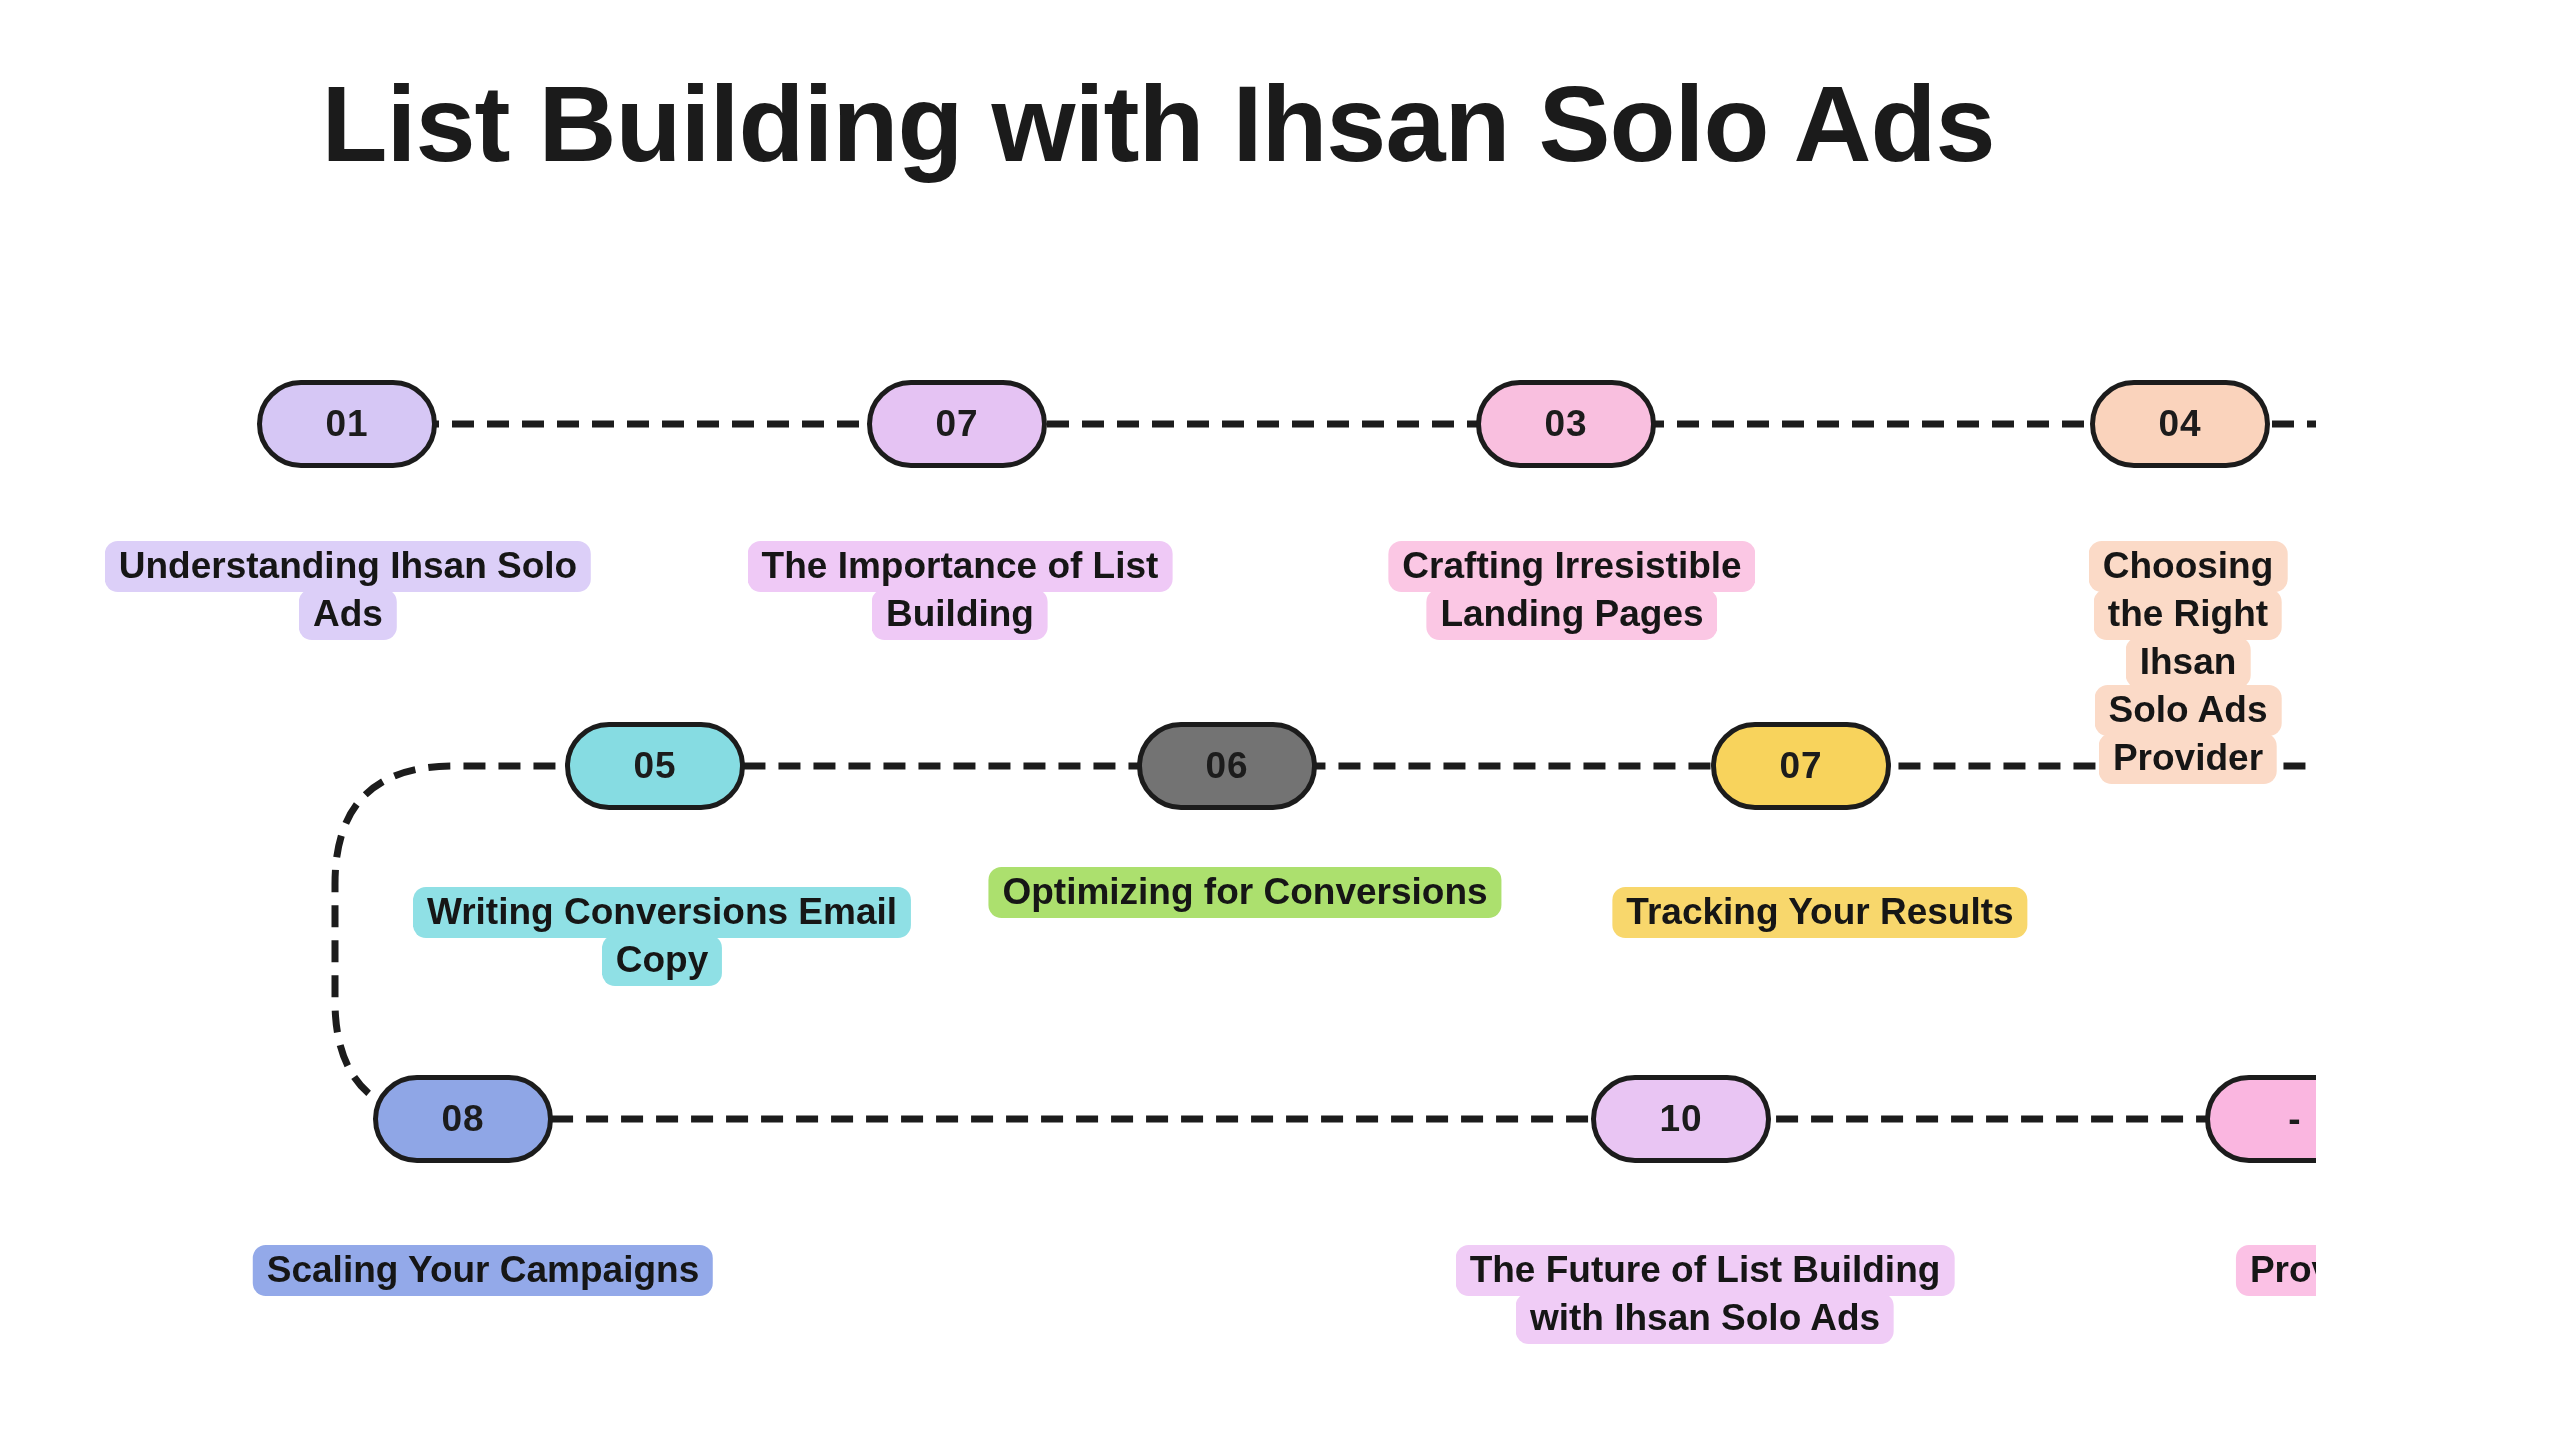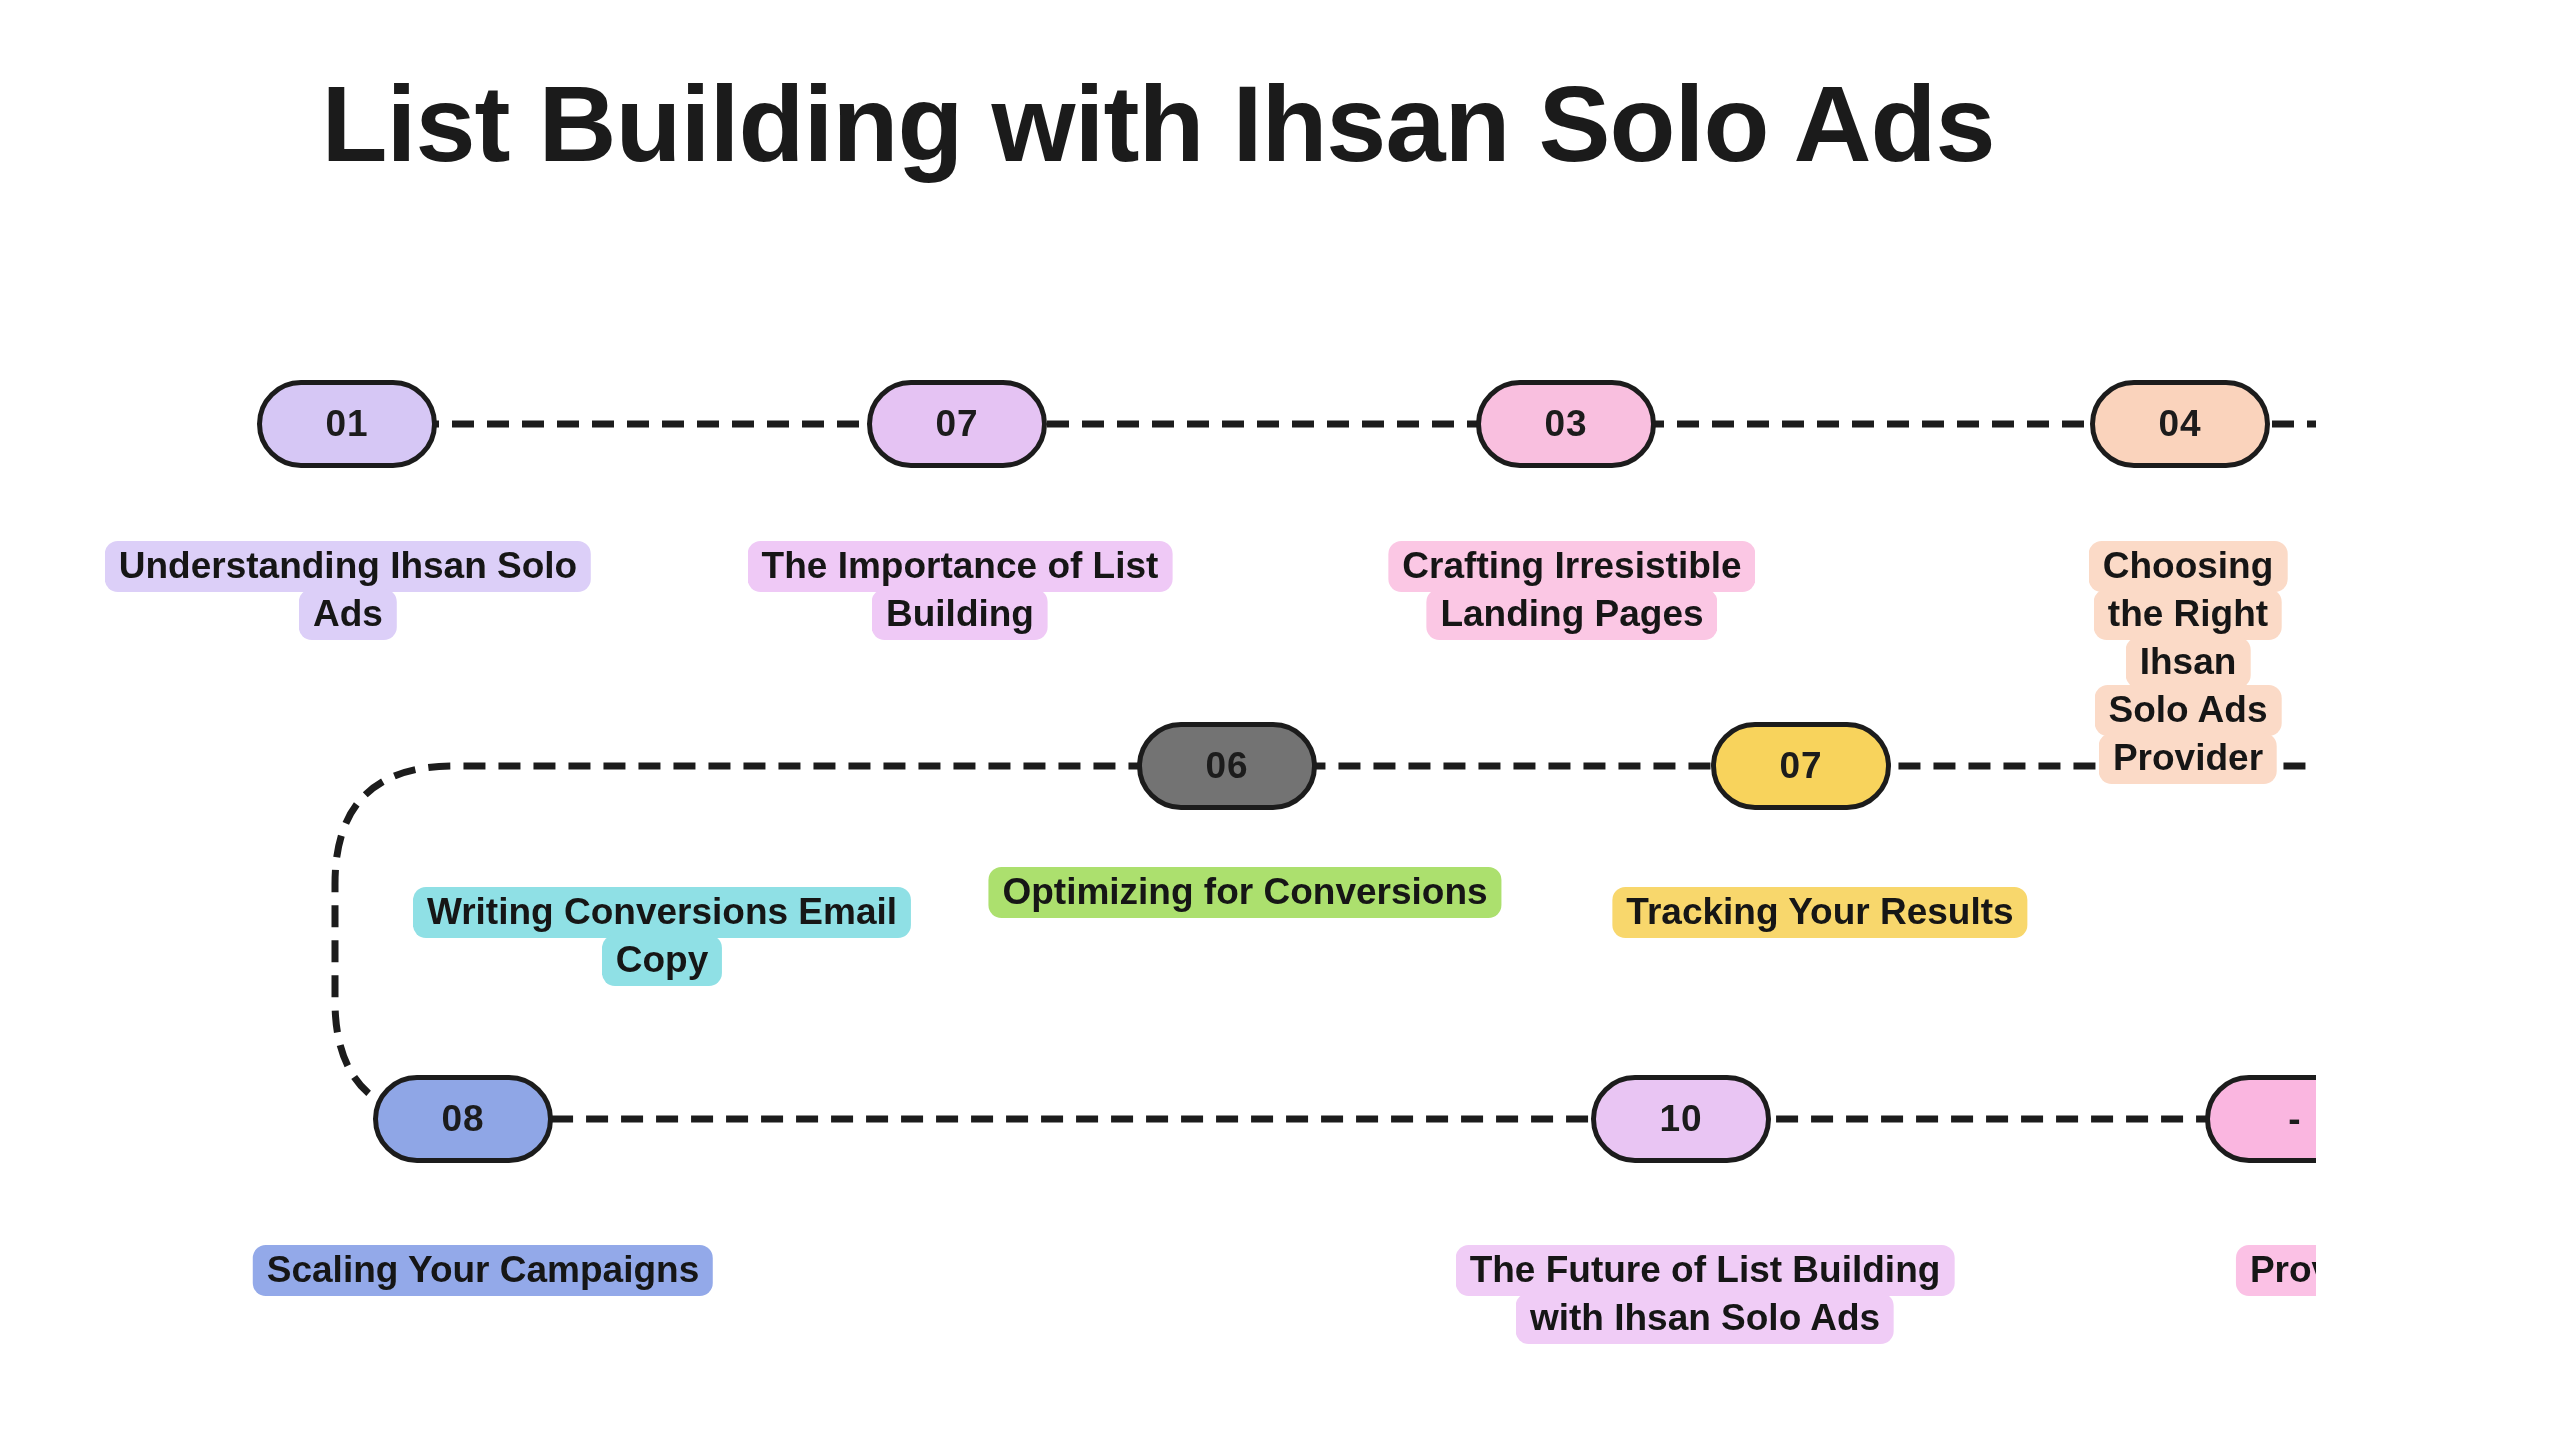--- a/index.html
+++ b/index.html
@@ -84,20 +84,23 @@
   <div class="pill" style="left: 867px; top: 380px; background-color: rgb(229, 195, 243);">
     <span class="pill-num">07</span>
   </div>
   <div class="pill" style="left: 1476px; top: 380px; background-color: rgb(249, 191, 223);">
     <span class="pill-num">03</span>
   </div>
   <div class="pill" style="left: 2090px; top: 380px; background-color: rgb(250, 211, 188);">
     <span class="pill-num">04</span>
   </div>
 
+  <div class="pill" style="left: 565px; top: 722px; background-color: rgb(134, 220, 226);">
+    <span class="pill-num">05</span>
+  </div>
   <div class="pill" style="left: 1137px; top: 722px; background-color: #737373;">
     <span class="pill-num">06</span>
   </div>
   <div class="pill" style="left: 1711px; top: 722px; background-color: rgb(248, 211, 92);">
     <span class="pill-num">07</span>
   </div>
 
   <div class="pill" style="left: 373px; top: 1075px; background-color: rgb(143, 166, 230);">
     <span class="pill-num">08</span>
   </div>

